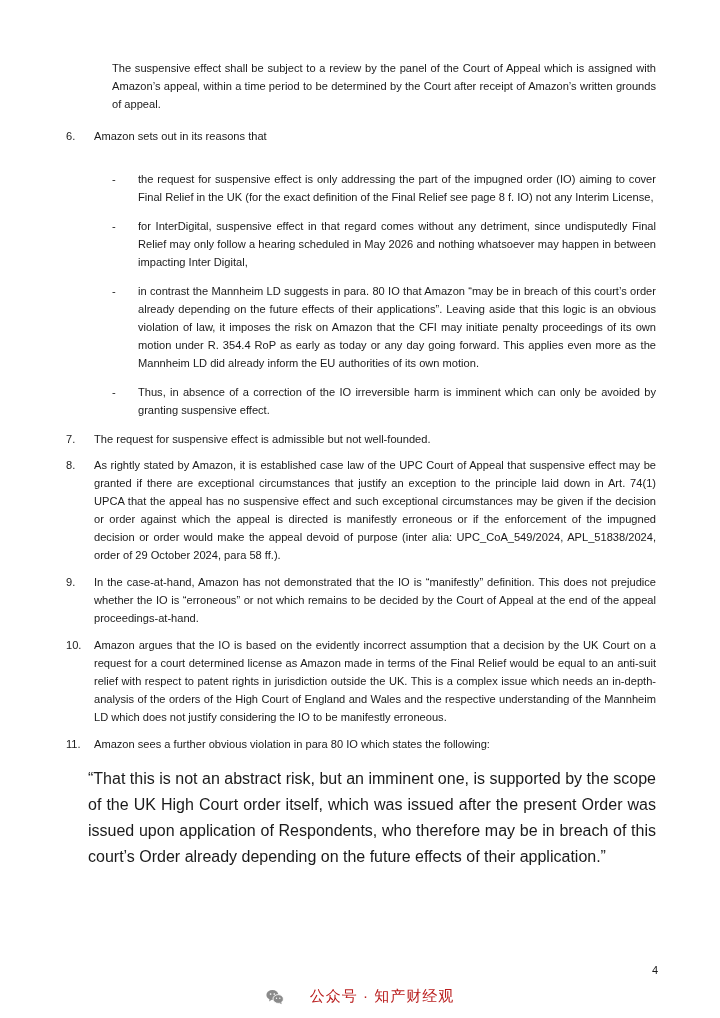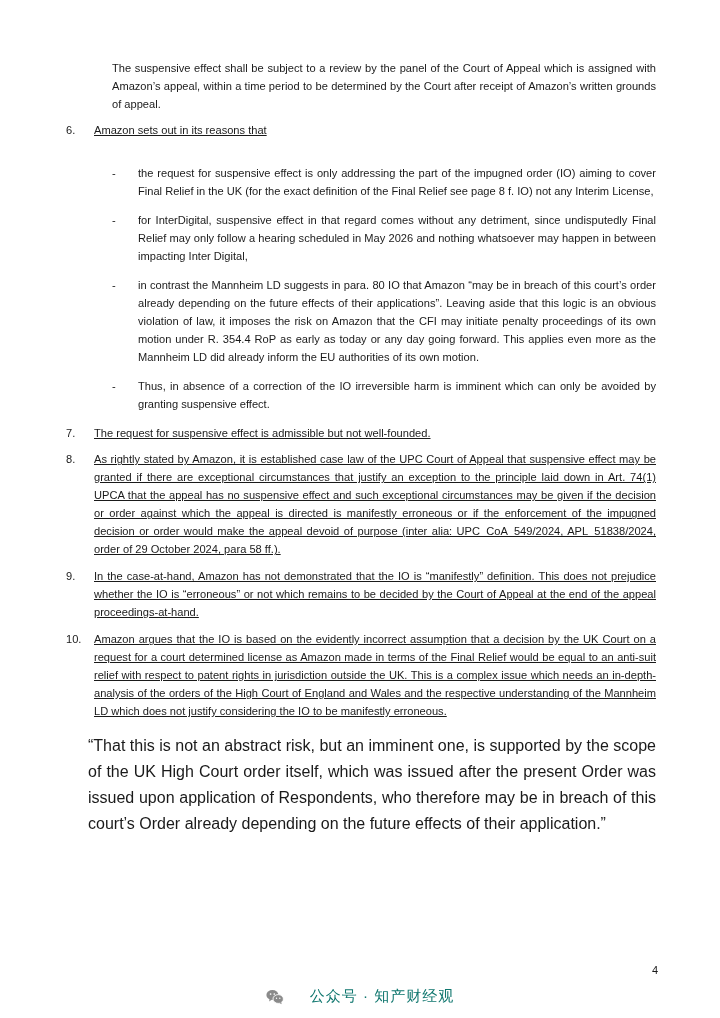--- a/index.html
+++ b/index.html
@@ -36,21 +36,20 @@
     margin-bottom: 9px;
   }
   .para .num {
     width: 28px;
     flex: 0 0 28px;
     text-align: left;
   }
   .para .txt {
     flex: 1;
     text-align: justify;
-    text-decoration: underline;
   }
   .indented-block {
     margin-left: 46px;
     width: 544px;
     font-size: 11.1px;
     line-height: 1.62;
     text-align: justify;
     margin-bottom: 16px;
   }
   .bullet-list {
@@ -98,33 +97,33 @@
   }
   .watermark {
     position: absolute;
     left: 0;
     right: 0;
     bottom: 12px;
     display: flex;
     align-items: center;
     justify-content: center;
     gap: 26px;
-    color: #0f766e;
+    color: #b91c1c;
     font-size: 15px;
     letter-spacing: 1px;
   }
   .wm-icon {
     width: 18px;
     height: 16px;
     display: inline-block;
     position: relative;
   }
   .wm-icon svg { display: block; }
   .first-para {
-    margin-bottom: 8px;
+    margin-bottom: 14px;
   }
 </style>
 </head>
 <body>
 
 <div class="page">
 
   <div class="content">
 
     <div class="indented-block first-para">The suspensive effect shall be subject to a review by the panel of the Court of Appeal which is assigned with Amazon’s appeal, within a time period to be determined by the Court after receipt of Amazon’s written grounds of appeal.</div>
@@ -169,20 +168,24 @@
     <div class="para">
       <div class="num">9.</div>
       <div class="txt">In the case-at-hand, Amazon has not demonstrated that the IO is “manifestly” definition. This does not prejudice whether the IO is “erroneous” or not which remains to be decided by the Court of Appeal at the end of the appeal proceedings-at-hand.</div>
     </div>
 
     <div class="para">
       <div class="num">10.</div>
       <div class="txt">Amazon argues that the IO is based on the evidently incorrect assumption that a decision by the UK Court on a request for a court determined license as Amazon made in terms of the Final Relief would be equal to an anti-suit relief with respect to patent rights in jurisdiction outside the UK. This is a complex issue which needs an in-depth-analysis of the orders of the High Court of England and Wales and the respective understanding of the Mannheim LD which does not justify considering the IO to be manifestly erroneous.</div>
     </div>
 
+    <div class="para">
+      <div class="num">11.</div>
+      <div class="txt">Amazon sees a further obvious violation in para 80 IO which states the following:</div>
+    </div>
 
     <div class="quote">“That this is not an abstract risk, but an imminent one, is supported by the scope of the UK High Court order itself, which was issued after the present Order was issued upon application of Respondents, who therefore may be in breach of this court’s Order already depending on the future effects of their application.”</div>
 
   </div>
 
   <div class="page-number">4</div>
 
   <div class="watermark">
     <span class="wm-icon">
       <svg width="18" height="16" viewBox="0 0 18 16" xmlns="http://www.w3.org/2000/svg">

